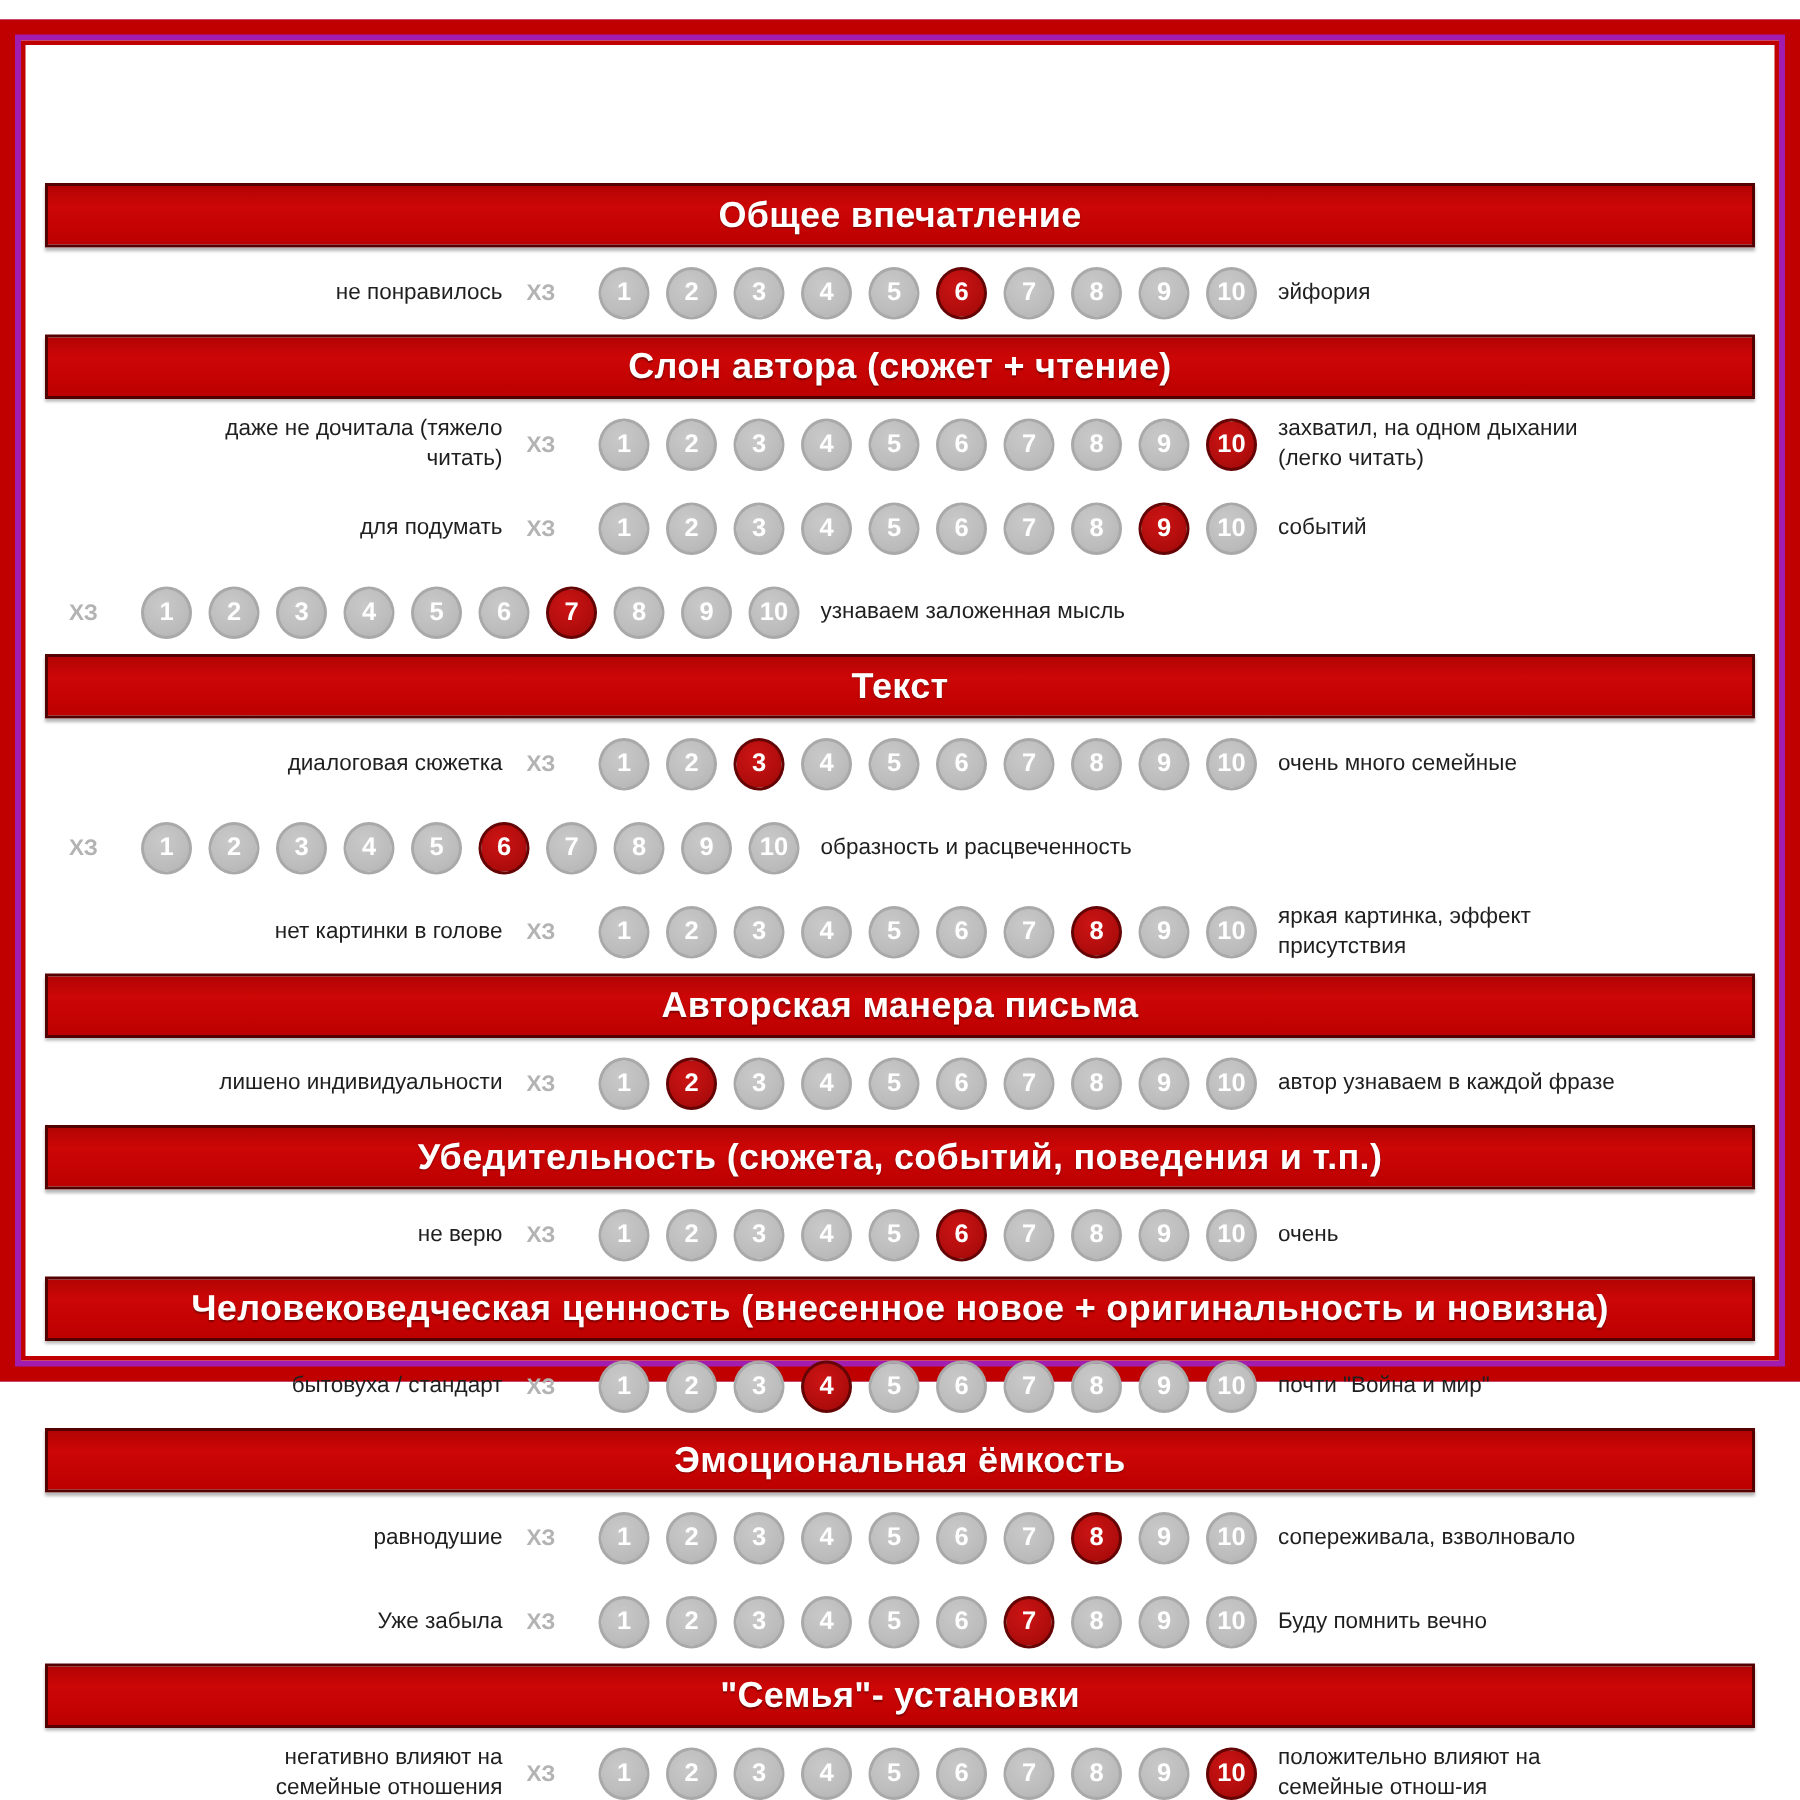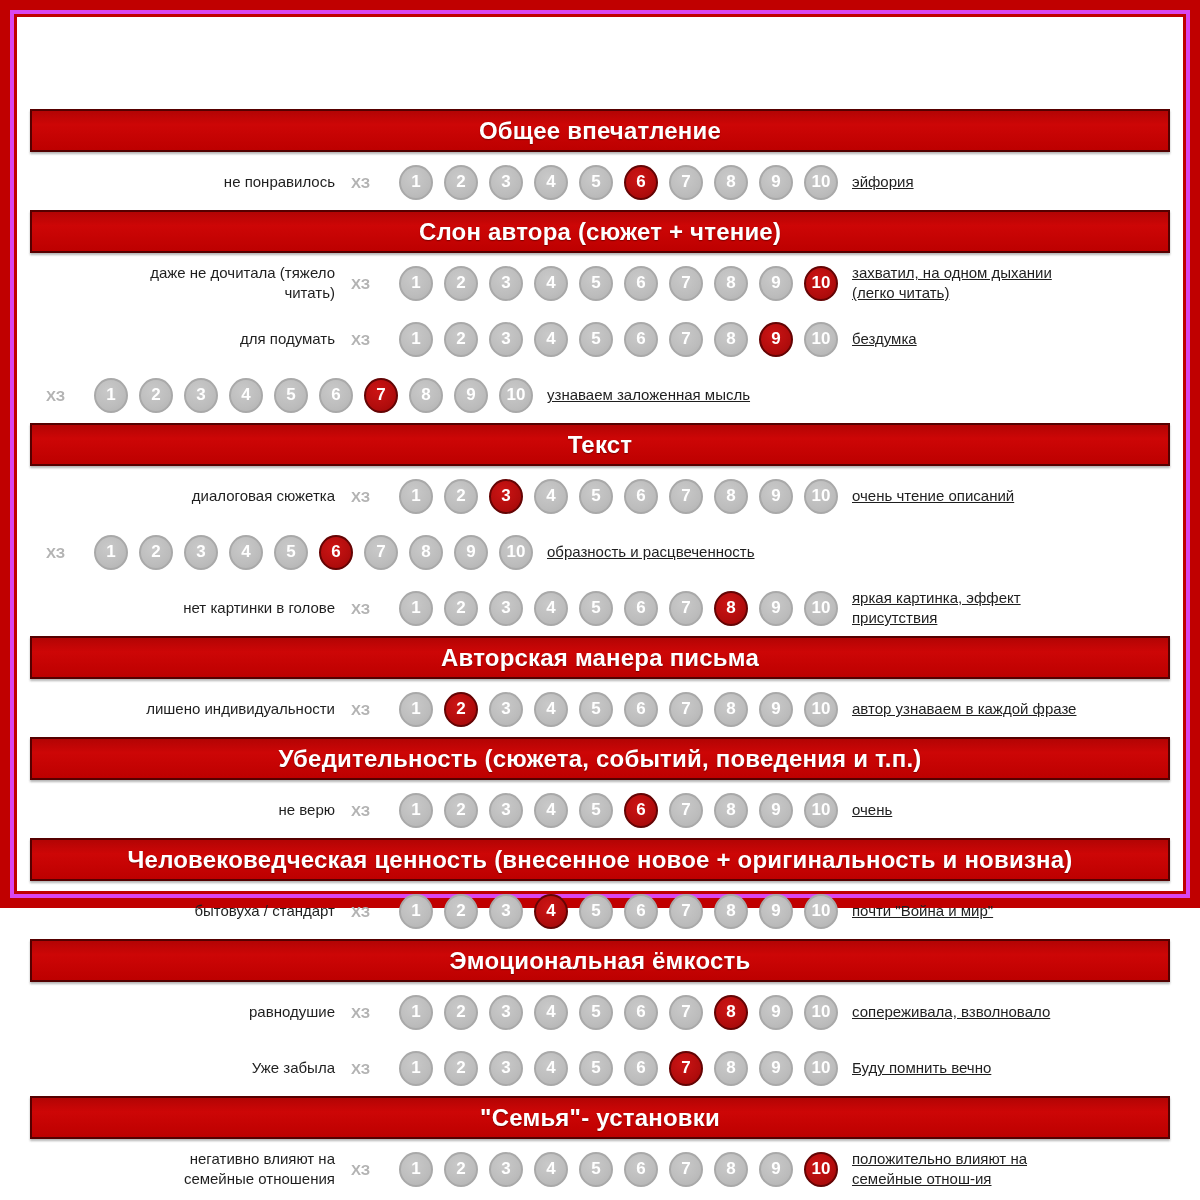--- a/index.html
+++ b/index.html
@@ -18,21 +18,22 @@
     background:#ffffff;
     font-family:"Liberation Sans","DejaVu Sans",sans-serif;
     color:var(--text);
     overflow:hidden;
   }
   .frame{
     box-sizing:border-box;
     width:1200px;height:908px;
     border:10px solid var(--accent);
     padding:4px;
-    background:#d946ef;
+    background:#a21caf;
+    margin-top:13px;
   }
   .inner{
     box-sizing:border-box;
     width:100%;height:100%;
     border:3px solid var(--accent);
     background:#fff;
     padding:92px 13px 6px 13px;
   }
   .section-header{
     box-sizing:border-box;
@@ -64,21 +65,20 @@
   }
   .label.left{
     width:305px;
     text-align:right;
     flex:0 0 auto;
   }
   .label.right{
     margin-left:14px;
     flex:1 1 auto;
     text-align:left;
-    text-decoration:underline;
   }
   .xz{
     flex:0 0 auto;
     width:32px;
     margin-left:16px;
     color:var(--muted);
     font-weight:700;
     font-size:15px;
     cursor:pointer;
     user-select:none;
@@ -163,21 +163,21 @@
             <div class="circle">2</div>
             <div class="circle">3</div>
             <div class="circle">4</div>
             <div class="circle">5</div>
             <div class="circle">6</div>
             <div class="circle">7</div>
             <div class="circle">8</div>
             <div class="circle selected">9</div>
             <div class="circle">10</div>
           </div>
-          <div class="label right">бездумка</div>
+          <div class="label right">событий</div>
         </div>
         <div class="row">
           <span class="xz">ХЗ</span>
           <div class="circles">
             <div class="circle">1</div>
             <div class="circle">2</div>
             <div class="circle">3</div>
             <div class="circle">4</div>
             <div class="circle">5</div>
             <div class="circle">6</div>
@@ -199,21 +199,21 @@
             <div class="circle">2</div>
             <div class="circle selected">3</div>
             <div class="circle">4</div>
             <div class="circle">5</div>
             <div class="circle">6</div>
             <div class="circle">7</div>
             <div class="circle">8</div>
             <div class="circle">9</div>
             <div class="circle">10</div>
           </div>
-          <div class="label right">очень чтение описаний</div>
+          <div class="label right">очень много семейные</div>
         </div>
         <div class="row">
           <span class="xz">ХЗ</span>
           <div class="circles">
             <div class="circle">1</div>
             <div class="circle">2</div>
             <div class="circle">3</div>
             <div class="circle">4</div>
             <div class="circle">5</div>
             <div class="circle selected">6</div>

